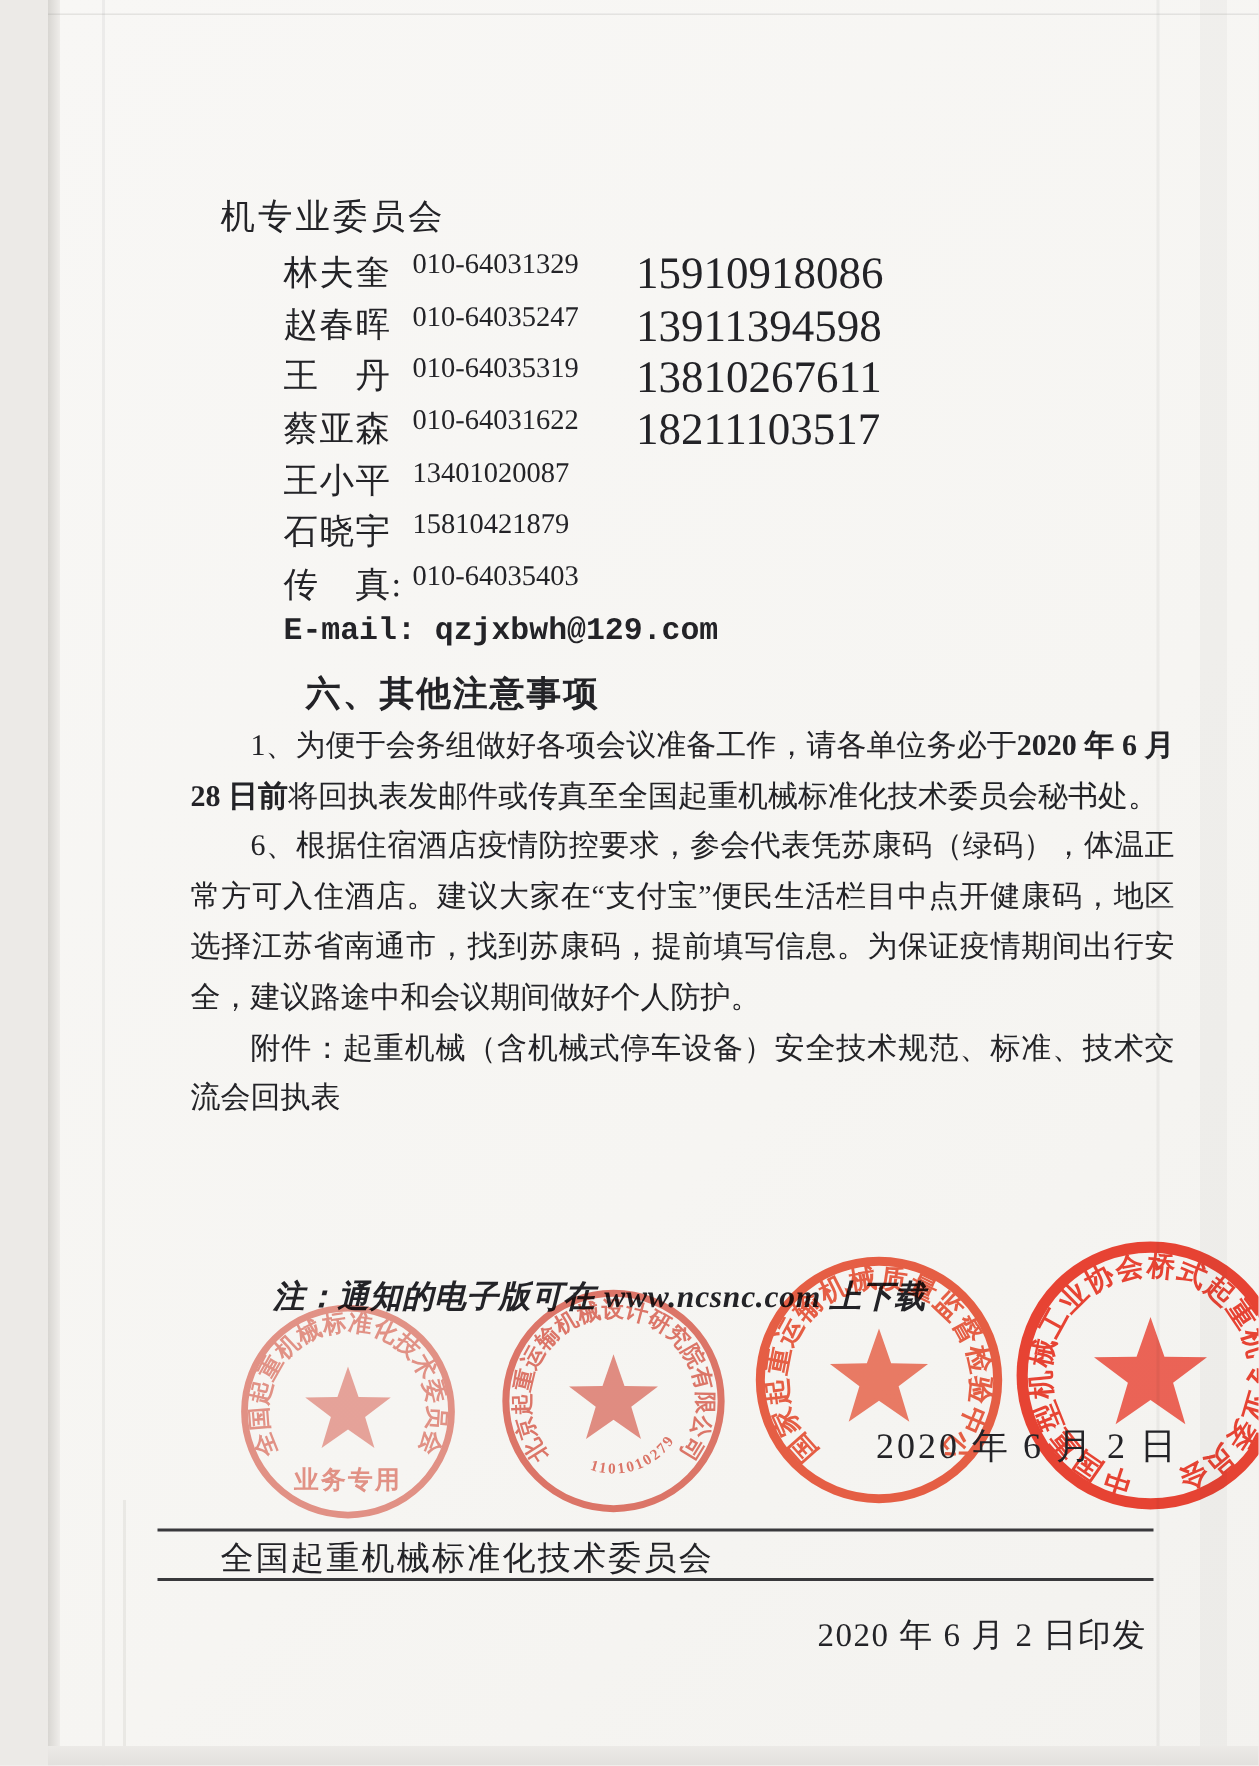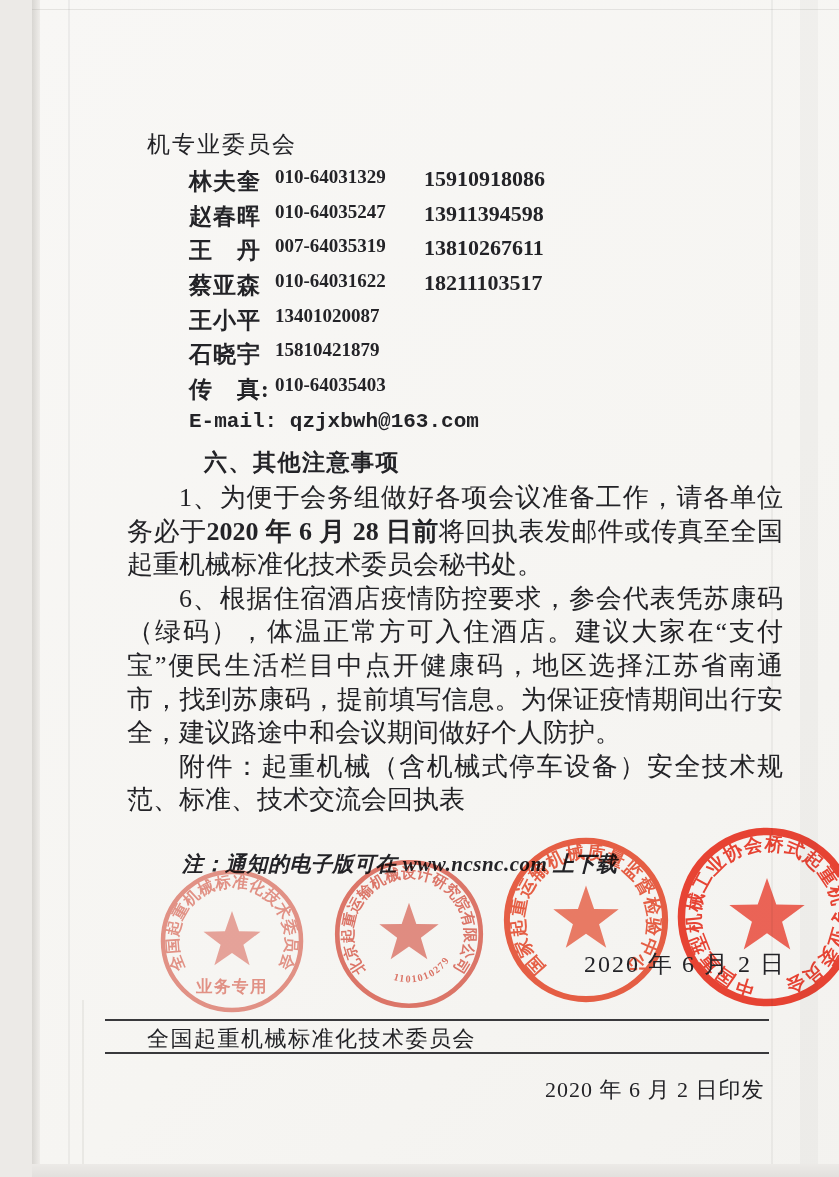--- a/index.html
+++ b/index.html
@@ -16,31 +16,31 @@
   .edge-top{position:absolute;left:0;top:9px;width:100%;height:1px;background:rgba(140,138,134,.18);}
   .edge-bottom{position:absolute;left:0;bottom:0;width:100%;height:13px;
                background:linear-gradient(180deg,#eceae7,#e2e0dd);}
 
   .abs{position:absolute;}
   .cjk{letter-spacing:1px;}
 
   .committee-cont{left:115px;top:129px;font-size:23px;letter-spacing:2px;}
 
   .contacts{left:157px;top:166px;font-size:23px;}
-  .contact-row{display:flex;height:34.7px;align-items:flex-start;font-weight:bold;}
+  .contact-row{display:flex;height:34.7px;align-items:flex-start;}
   .contact-name{width:86px;letter-spacing:1px;}
   .contact-tel{width:149px;font-size:19px;}
-  .contact-mobile{font-size:22px;}
+  .contact-mobile{font-size:30px;}
 
   .email-line{left:157px;top:410px;font-family:"Liberation Mono",monospace;font-weight:bold;font-size:21px;}
 
   .section-header{left:172px;top:447px;font-family:"Liberation Sans",sans-serif;
                   font-weight:bold;font-size:23px;letter-spacing:1.5px;}
 
-  .bodytext{left:95px;top:481px;width:656px;font-size:26px;line-height:33.6px;
+  .bodytext{left:95px;top:481px;width:656px;font-size:20px;line-height:33.6px;
             text-align:justify;}
   .bodytext p{margin:0;text-indent:2em;}
   .bodytext .bold-date{font-weight:bold;}
   .attachment{margin-top:30px;}
 
   .note-line{left:150px;top:850px;font-size:21px;font-weight:bold;font-style:italic;letter-spacing:.5px;}
 
   .stamp{position:absolute;mix-blend-mode:multiply;}
   .stamp svg{display:block;width:100%;height:100%;}
   .stamp .ring{fill:none;stroke:currentColor;}
@@ -80,21 +80,21 @@
       <span class="contact-tel">010-64031329</span>
       <span class="contact-mobile">15910918086</span>
     </div>
     <div class="contact-row">
       <span class="contact-name">赵春晖</span>
       <span class="contact-tel">010-64035247</span>
       <span class="contact-mobile">13911394598</span>
     </div>
     <div class="contact-row">
       <span class="contact-name">王　丹</span>
-      <span class="contact-tel">007-64035319</span>
+      <span class="contact-tel">010-64035319</span>
       <span class="contact-mobile">13810267611</span>
     </div>
     <div class="contact-row">
       <span class="contact-name">蔡亚森</span>
       <span class="contact-tel">010-64031622</span>
       <span class="contact-mobile">18211103517</span>
     </div>
     <div class="contact-row">
       <span class="contact-name">王小平</span>
       <span class="contact-tel">13401020087</span>
@@ -102,21 +102,21 @@
     <div class="contact-row">
       <span class="contact-name">石晓宇</span>
       <span class="contact-tel">15810421879</span>
     </div>
     <div class="contact-row">
       <span class="contact-name">传　真:</span>
       <span class="contact-tel">010-64035403</span>
     </div>
   </div>
 
-  <div class="abs email-line">E-mail: qzjxbwh@163.com</div>
+  <div class="abs email-line">E-mail: qzjxbwh@129.com</div>
 
   <div class="abs section-header">六、其他注意事项</div>
 
   <div class="abs bodytext">
     <p><span>1、为便于会务组做好各项会议准备工作，请各单位务必于</span><span class="bold-date">2020 年 6 月 28 日前</span><span>将回执表发邮件或传真至全国起重机械标准化技术委员会秘书处。</span></p>
     <p>6、根据住宿酒店疫情防控要求，参会代表凭苏康码（绿码），体温正常方可入住酒店。建议大家在“支付宝”便民生活栏目中点开健康码，地区选择江苏省南通市，找到苏康码，提前填写信息。为保证疫情期间出行安全，建议路途中和会议期间做好个人防护。</p>
     <p class="attachment">附件：起重机械（含机械式停车设备）安全技术规范、标准、技术交流会回执表</p>
   </div>
 
   <div class="abs note-line">注：通知的电子版可在 www.ncsnc.com 上下载</div>

